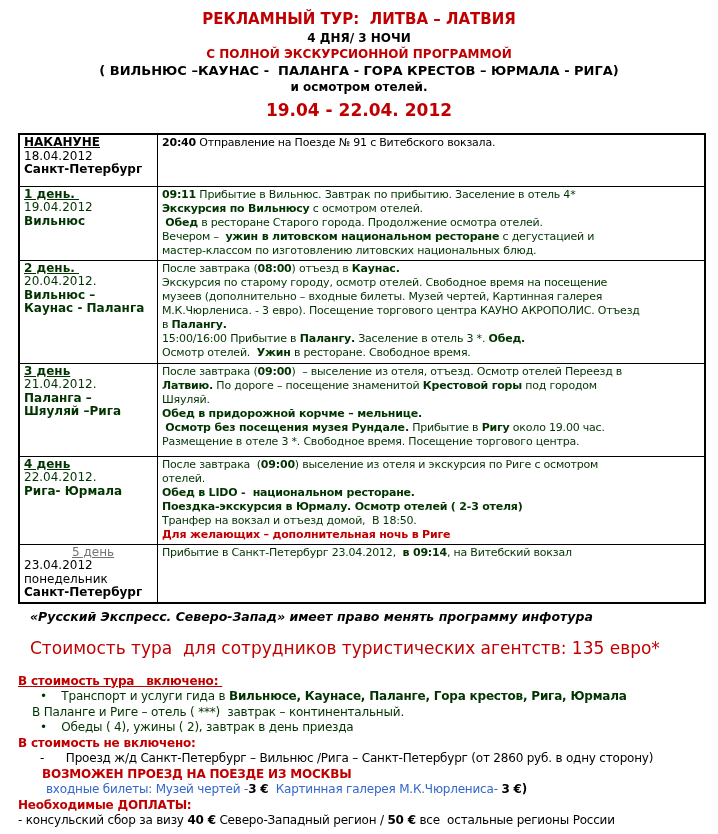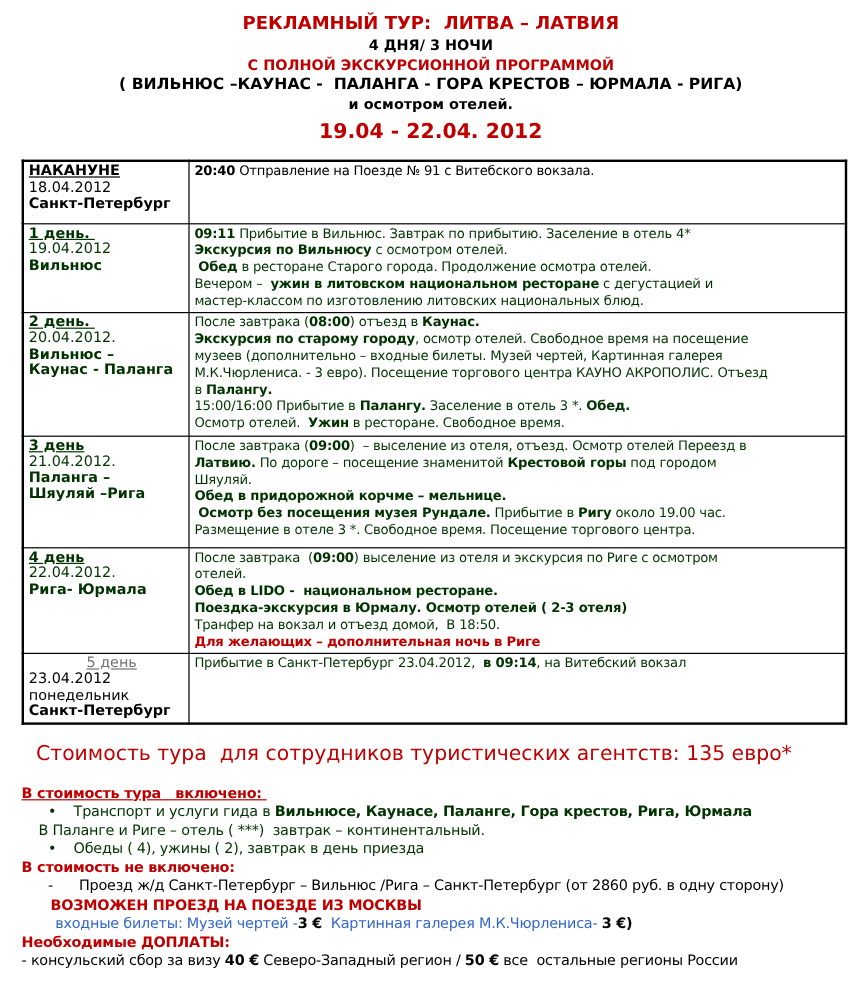--- a/index.html
+++ b/index.html
@@ -83,21 +83,21 @@
         </tr>
         <tr style="height: 103px;">
           <td class="day">
             <div class="tl"><span style="font-weight: bold; text-decoration: underline; color: rgb(0, 51, 0);">2 день. </span></div>
             <div class="tl"><span style="color: rgb(0, 51, 0);">20.04.2012.</span></div>
             <div class="tl"><span style="font-weight: bold; color: rgb(0, 51, 0);">Вильнюс –</span></div>
             <div class="tl"><span style="font-weight: bold; color: rgb(0, 51, 0);">Каунас - Паланга</span></div>
           </td>
           <td class="prog">
             <div class="tl"><span style="color: rgb(0, 51, 0);">После завтрака (</span><span style="font-weight: bold; color: rgb(0, 51, 0);">08:00</span><span style="color: rgb(0, 51, 0);">) отъезд в </span><span style="font-weight: bold; color: rgb(0, 51, 0);">Каунас.</span></div>
-            <div class="tl"><span style="font-weight: bold; color: rgb(0, 51, 0);">Экскурсия по старому городу</span><span style="color: rgb(0, 51, 0);">, осмотр отелей. Свободное время на посещение</span></div>
+            <div class="tl"><span style="font-weight: normal; color: rgb(0, 51, 0);">Экскурсия по старому городу</span><span style="color: rgb(0, 51, 0);">, осмотр отелей. Свободное время на посещение</span></div>
             <div class="tl"><span style="color: rgb(0, 51, 0);">музеев (дополнительно – входные билеты. Музей чертей, Картинная галерея</span></div>
             <div class="tl"><span style="color: rgb(0, 51, 0);">М.К.Чюрлениса. - 3 евро). Посещение торгового центра КАУНО АКРОПОЛИС. Отъезд</span></div>
             <div class="tl"><span style="color: rgb(0, 51, 0);">в </span><span style="font-weight: bold; color: rgb(0, 51, 0);">Палангу.</span></div>
             <div class="tl"><span style="color: rgb(0, 51, 0);">15:00/16:00 Прибытие в </span><span style="font-weight: bold; color: rgb(0, 51, 0);">Палангу.</span><span style="color: rgb(0, 51, 0);"> Заселение в отель 3 *. </span><span style="font-weight: bold; color: rgb(0, 51, 0);">Обед.</span></div>
             <div class="tl"><span style="color: rgb(0, 51, 0);">Осмотр отелей.  </span><span style="font-weight: bold; color: rgb(0, 51, 0);">Ужин</span><span style="color: rgb(0, 51, 0);"> в ресторане. Свободное время.</span></div>
           </td>
         </tr>
         <tr style="height: 93px;">
           <td class="day">
             <div class="tl"><span style="font-weight: bold; text-decoration: underline; color: rgb(0, 51, 0);">3 день</span></div>
@@ -136,20 +136,21 @@
             <div class="tl"><span style="color: rgb(0, 0, 0);">понедельник</span></div>
             <div class="tl"><span style="font-weight: bold; color: rgb(0, 0, 0);">Санкт-Петербург</span></div>
           </td>
           <td class="prog">
             <div class="tl"><span style="color: rgb(0, 51, 0);">Прибытие в Санкт-Петербург 23.04.2012,  </span><span style="font-weight: bold; color: rgb(0, 51, 0);">в 09:14</span><span style="color: rgb(0, 51, 0);">, на Витебский вокзал</span></div>
           </td>
         </tr>
       </tbody>
   </table>
 
+  <div class="footnote">«Русский Экспресс. Северо-Запад» имеет право менять программу инфотура</div>
 
   <div class="price">Стоимость тура  для сотрудников туристических агентств: 135 евро*</div>
 
   <div class="details" id="details">
       <div class="tl"><span style="font-weight: bold; text-decoration: underline; color: rgb(192, 0, 0);">В стоимость тура   включено: </span></div>
       <div class="tl ind2"><span style="color: rgb(0, 51, 0);">•    </span><span style="color: rgb(0, 51, 0);">Транспорт и услуги гида в </span><span style="font-weight: bold; color: rgb(0, 51, 0);">Вильнюсе, Каунасе, Паланге, Гора крестов, Рига, Юрмала</span></div>
       <div class="tl ind1"><span style="color: rgb(0, 51, 0);">В Паланге и Риге – отель ( ***)  завтрак – континентальный.</span></div>
       <div class="tl ind2"><span style="color: rgb(0, 51, 0);">•    </span><span style="color: rgb(0, 51, 0);">Обеды ( 4), ужины ( 2), завтрак в день приезда</span></div>
       <div class="tl"><span style="font-weight: bold; color: rgb(192, 0, 0);">В стоимость не включено:</span></div>
       <div class="tl ind2"><span style="color: rgb(0, 0, 0);">-      Проезд ж/д Санкт-Петербург – Вильнюс /Рига – Санкт-Петербург (от 2860 руб. в одну сторону)</span></div>

